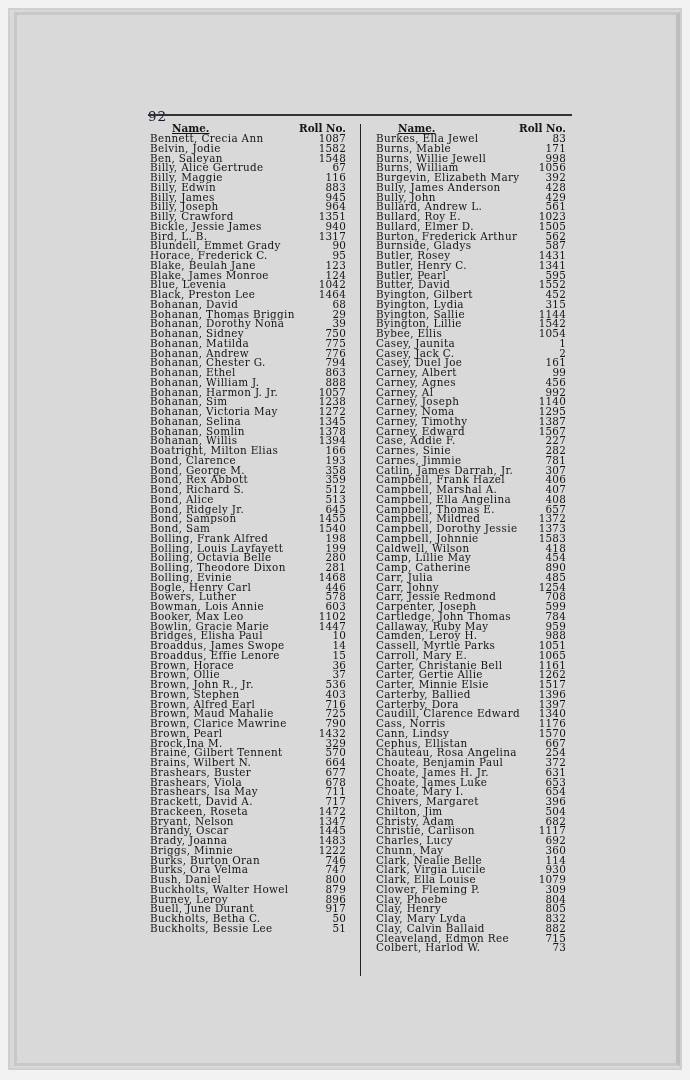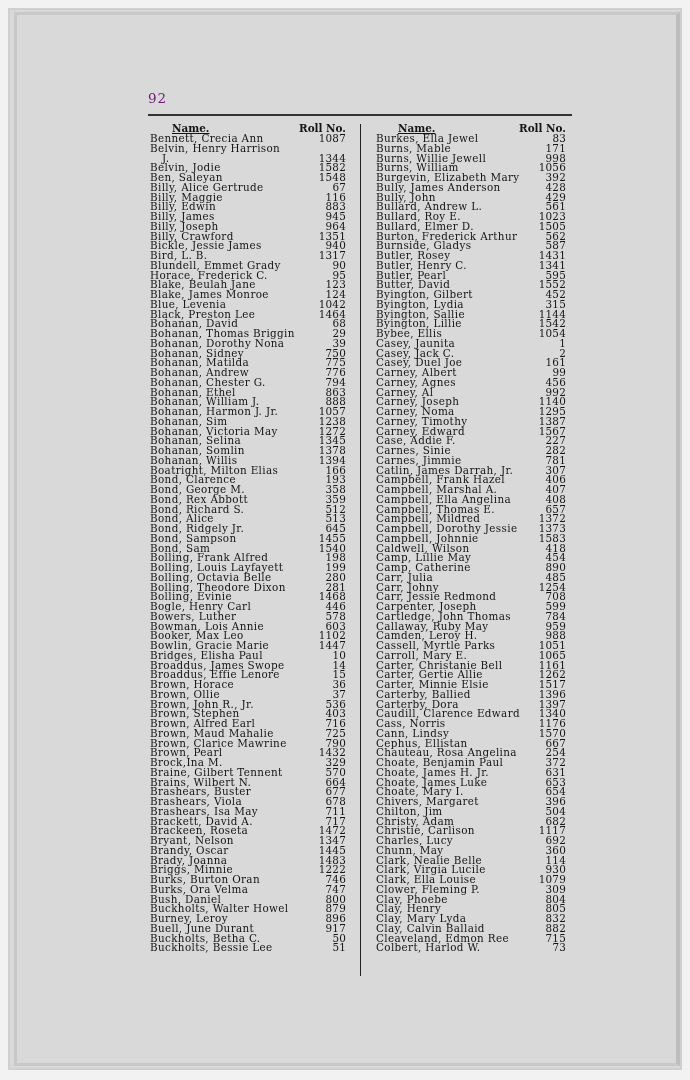--- a/index.html
+++ b/index.html
@@ -9,22 +9,22 @@
   }
   .sheet {
     position: absolute; left: 8px; top: 8px; width: 674px; height: 1062px;
     background: #d9d9d9; border: 2px solid #cfcfcf; box-sizing: border-box;
   }
   .inner-border {
     position: absolute; left: 14px; top: 12px; width: 666px; height: 1054px;
     border: 3px solid #c8c8c8; border-right: 4px solid #bdbdbd; box-sizing: border-box;
   }
   .header {
-    position: absolute; left: 148px; top: 90px; width: 424px; height: 20px;
-    color: #701a75;
+    position: absolute; left: 148px; top: 108px; width: 424px; height: 20px;
+    color: #0f172a;
   }
   .page-number { position: absolute; left: 0; top: 0; font-size: 13.5px; letter-spacing: 1px; }
   .running-title { position: absolute; left: 84px; top: 0; font-size: 13.5px; letter-spacing: 0.6px; white-space: nowrap; }
   .rule {
     position: absolute; left: 148px; top: 114px; width: 424px; height: 0;
     border-top: 2px solid #333;
   }
   .col-divider {
     position: absolute; left: 360px; top: 124px; width: 0; height: 852px;
     border-left: 1px solid #222;
@@ -59,27 +59,20 @@
 <div class="column col-left">
   <div class="col-head">
     <span class="h-name">Name.</span>
     <span>Roll No.</span>
   </div>
   <div id="left-list">
       <div class="entry">
         <span class="name">Bennett, Crecia Ann</span>
         <span class="roll">1087</span>
       </div>
-      <div class="entry wrap">
-        <span class="name">Belvin, Henry Harrison</span>
-        <div class="line2">
-          <span class="cont">J.</span>
-          <span class="roll">1344</span>
-        </div>
-      </div>
       <div class="entry">
         <span class="name">Belvin, Jodie</span>
         <span class="roll">1582</span>
       </div>
       <div class="entry">
         <span class="name">Ben, Saleyan</span>
         <span class="roll">1548</span>
       </div>
       <div class="entry">
         <span class="name">Billy, Alice Gertrude</span>

